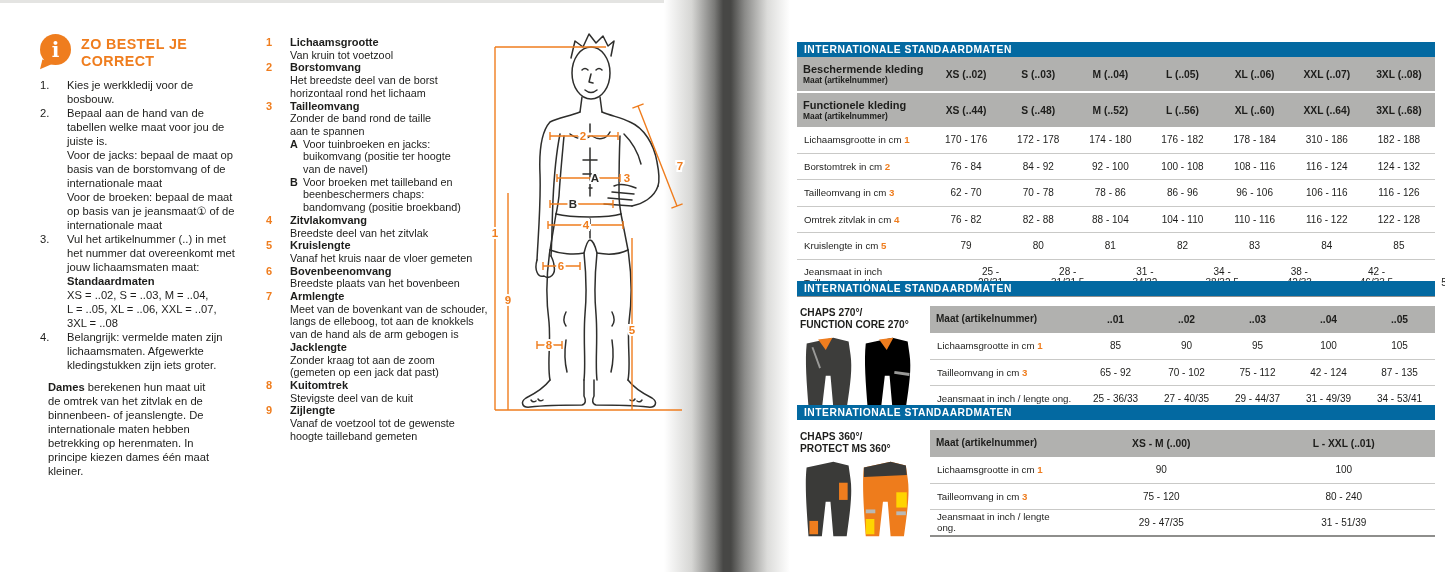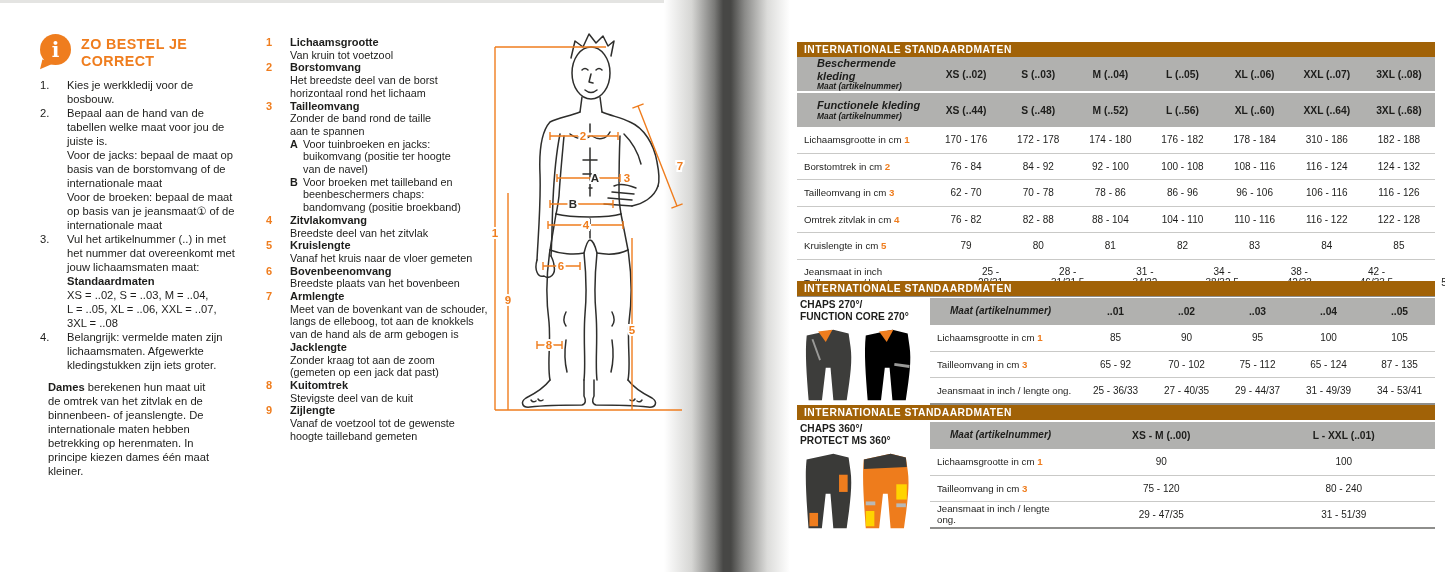--- a/index.html
+++ b/index.html
@@ -43,37 +43,37 @@
   #figure-svg{position:absolute;left:486px;top:28px;}
   #figure-svg path,#figure-svg ellipse{vector-effect:non-scaling-stroke;}
   .man{stroke:#2e2e2c;stroke-width:1.5;fill:none;stroke-linecap:round;stroke-linejoin:round;}
   .mz{stroke:var(--acc);stroke-width:1.4;fill:none;stroke-linecap:butt;}
   .mlab{fill:var(--acc);font-weight:bold;font-size:11.5px;text-anchor:middle;
     paint-order:stroke;stroke:#ffffff;stroke-width:4px;}
   .mlab.dark{fill:#2b2b29;}
 
   
   .tbl{position:absolute;left:797px;width:638px;}
-  .t-bar{height:15px;background:#a16207;color:#fff;font-weight:bold;font-size:10.3px;
+  .t-bar{height:15px;background:#0369a1;color:#fff;font-weight:bold;font-size:10.3px;
     letter-spacing:.5px;display:flex;align-items:center;padding-left:7px;box-sizing:border-box;}
   .grid1{display:grid;grid-template-columns:133px repeat(7,1fr);align-items:center;}
   .ghead{background:#b1b1af;height:34px;}
   .ghead.first{border-bottom:2px solid #ffffff;}
-  .h-cell{padding-left:20px;font-style:italic;}
+  .h-cell{padding-left:6px;}
   .h-title{font-weight:bold;font-size:11px;line-height:12.5px;}
   .h-sub{font-weight:bold;font-size:8.4px;line-height:9.5px;}
   .col-h{text-align:center;font-weight:bold;font-size:10.3px;}
   .drow{min-height:26.5px;border-bottom:1px solid #c9c9c7;box-sizing:border-box;}
   .drow.tall{min-height:37px;gap:48px;}
   .drow.last{border-bottom:2px solid #8e8e8c;}
   .row-label{font-size:9.7px;line-height:11px;padding-left:7px;white-space:pre-line;}
   .ref{color:var(--acc);font-weight:bold;}
   .cell{text-align:center;font-size:10px;}
 
-  .sub-body{position:relative;}
+  .sub-body{position:relative;margin-top:8px;}
   .product{position:absolute;left:3px;top:3px;width:130px;}
   .p-name{font-weight:bold;font-size:10.2px;line-height:11.5px;white-space:pre-line;}
   .sub-grid{position:absolute;left:133px;right:0;top:2px;}
   .grid2{display:grid;grid-template-columns:150px repeat(5,1fr);align-items:center;}
   .grid3{display:grid;grid-template-columns:140px repeat(2,1fr);align-items:center;}
   .ghead2{background:#b1b1af;height:27px;}
   .ghead2 .h-title{font-size:10px;}
 </style>
 </head>
 <body>
@@ -405,21 +405,21 @@
           <div class="cell">90</div>
           <div class="cell">95</div>
           <div class="cell">100</div>
           <div class="cell">105</div>
         </div>
         <div class="grid2 drow">
           <div class="row-label"><span>Tailleomvang in cm</span> <span class="ref">3</span></div>
           <div class="cell">65 - 92</div>
           <div class="cell">70 - 102</div>
           <div class="cell">75 - 112</div>
-          <div class="cell">65 - 124</div>
+          <div class="cell">42 - 124</div>
           <div class="cell">87 - 135</div>
         </div>
         <div class="grid2 drow last">
           <div class="row-label"><span>Jeansmaat in inch / lengte ong.</span></div>
           <div class="cell">25 - 36/33</div>
           <div class="cell">27 - 40/35</div>
           <div class="cell">29 - 44/37</div>
           <div class="cell">31 - 49/39</div>
           <div class="cell">34 - 53/41</div>
         </div>

